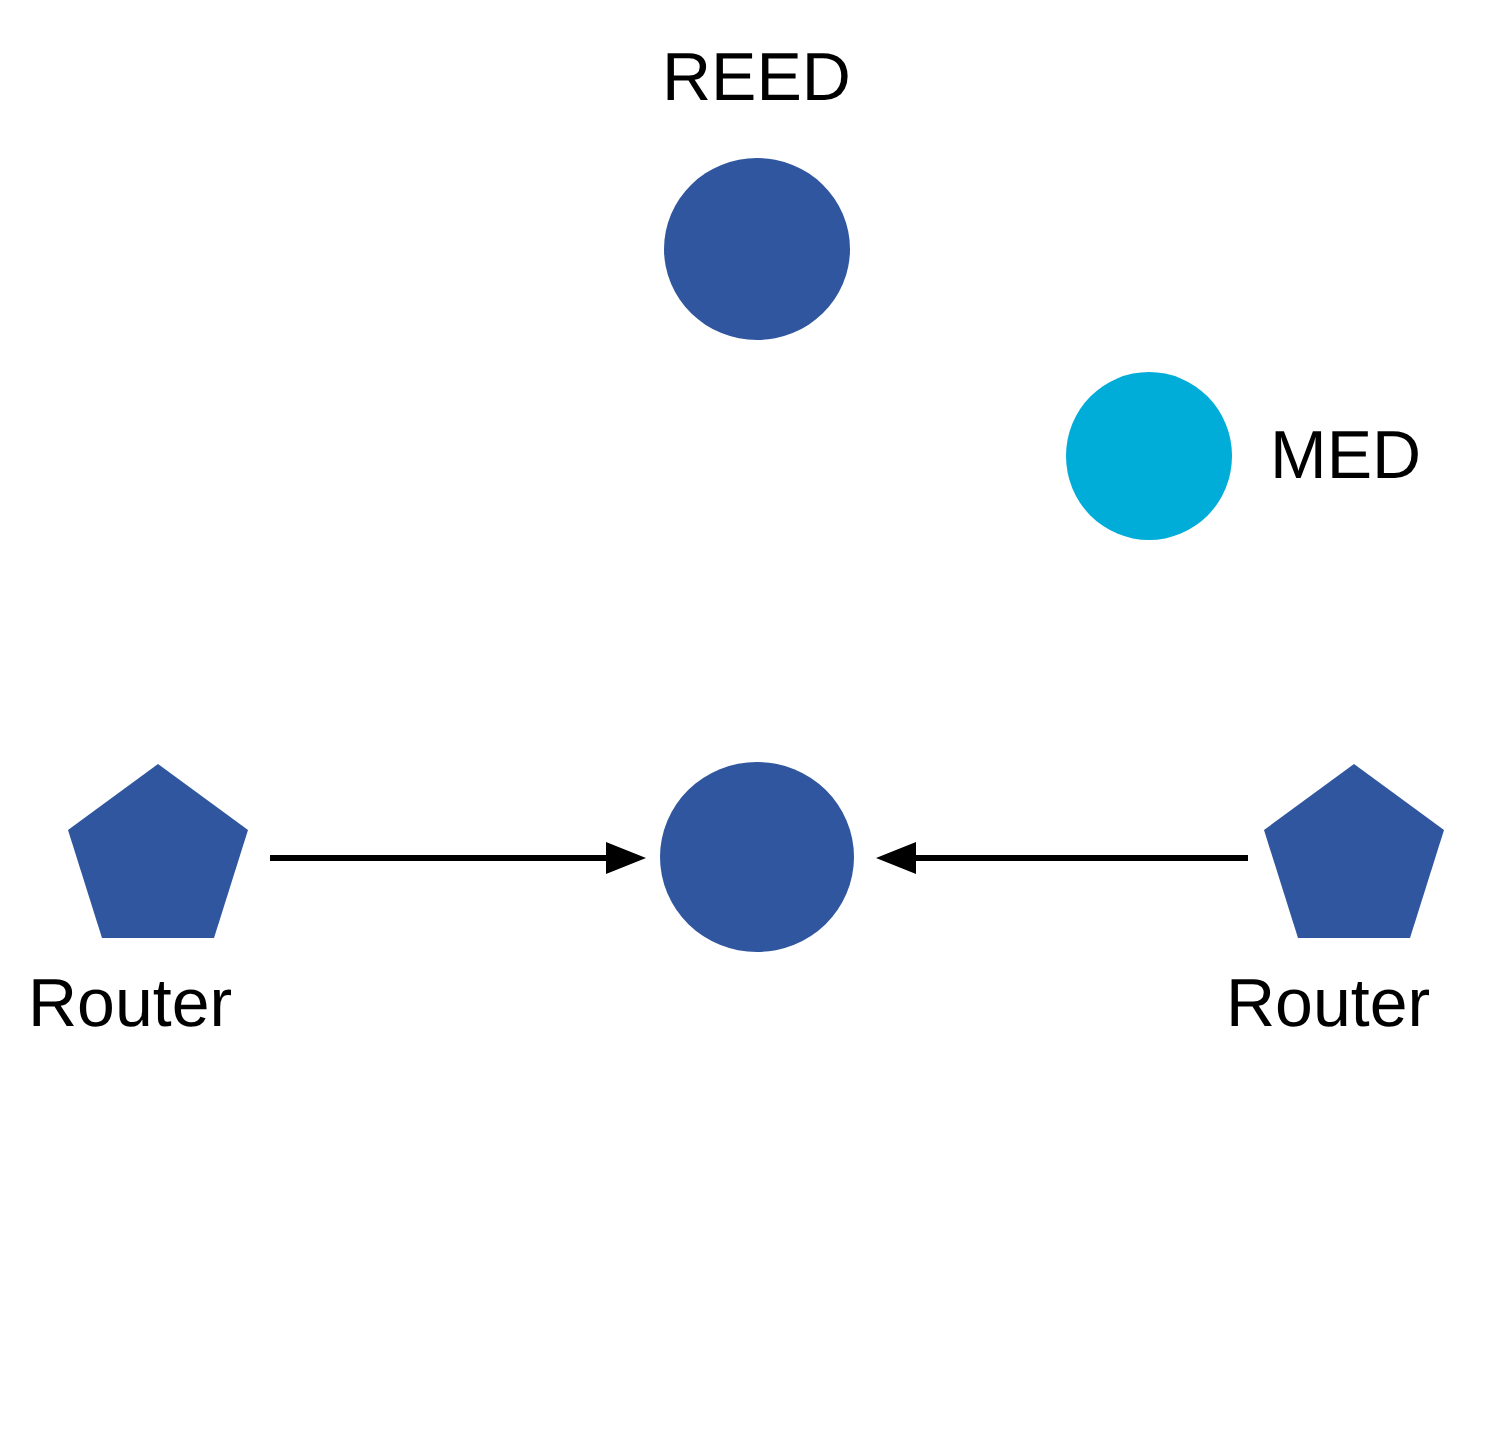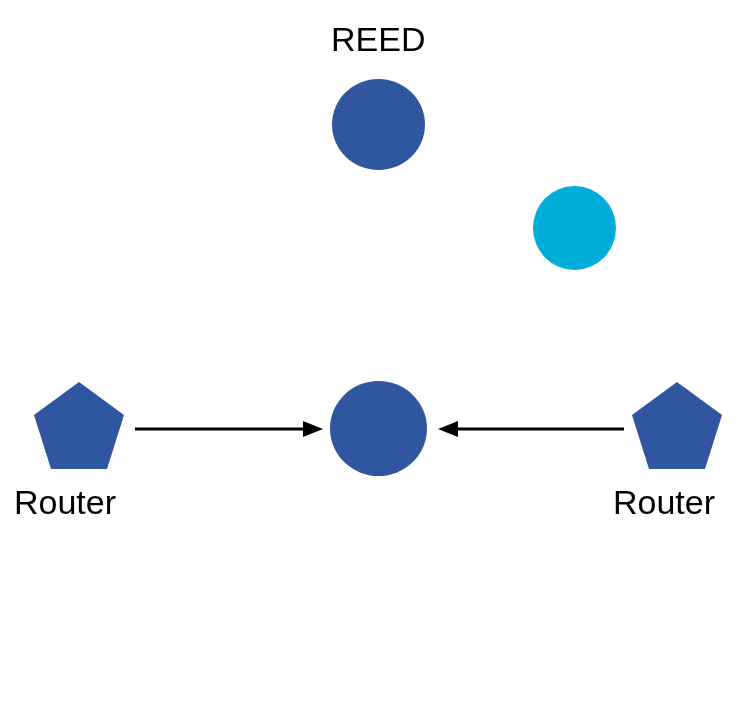--- a/index.html
+++ b/index.html
@@ -57,20 +57,21 @@
 <body>
 
 <div id="canvas">
 
   <div class="node-label" style="left:331px; top:22px;">REED</div>
 
   <div class="shape circle-filled" style="left:332px; top:79px; width:93px; height:91px; background:#2F569E;"></div>
 
   <div class="shape circle-filled" style="left:533px; top:186px; width:83px; height:84px; background:#00ADD8;"></div>
 
+  <div class="node-label" style="left:635px; top:211px;">MED</div>
 
   <svg class="shape" style="left:31px; top:378px;" width="96" height="96" viewBox="0 0 96 96">
     <polygon points="48,4 93,37 76,91 20,91 3,37" fill="#2F569E"></polygon>
   </svg>
 
   <div class="node-label" style="left:14px; top:485px;">Router</div>
 
 
   <svg class="arrow-svg" style="left:135px; top:418px;" width="190" height="22" viewBox="0 0 190 22">
     <line x1="0" y1="11" x2="173" y2="11" stroke="#000000" stroke-width="3"></line>

